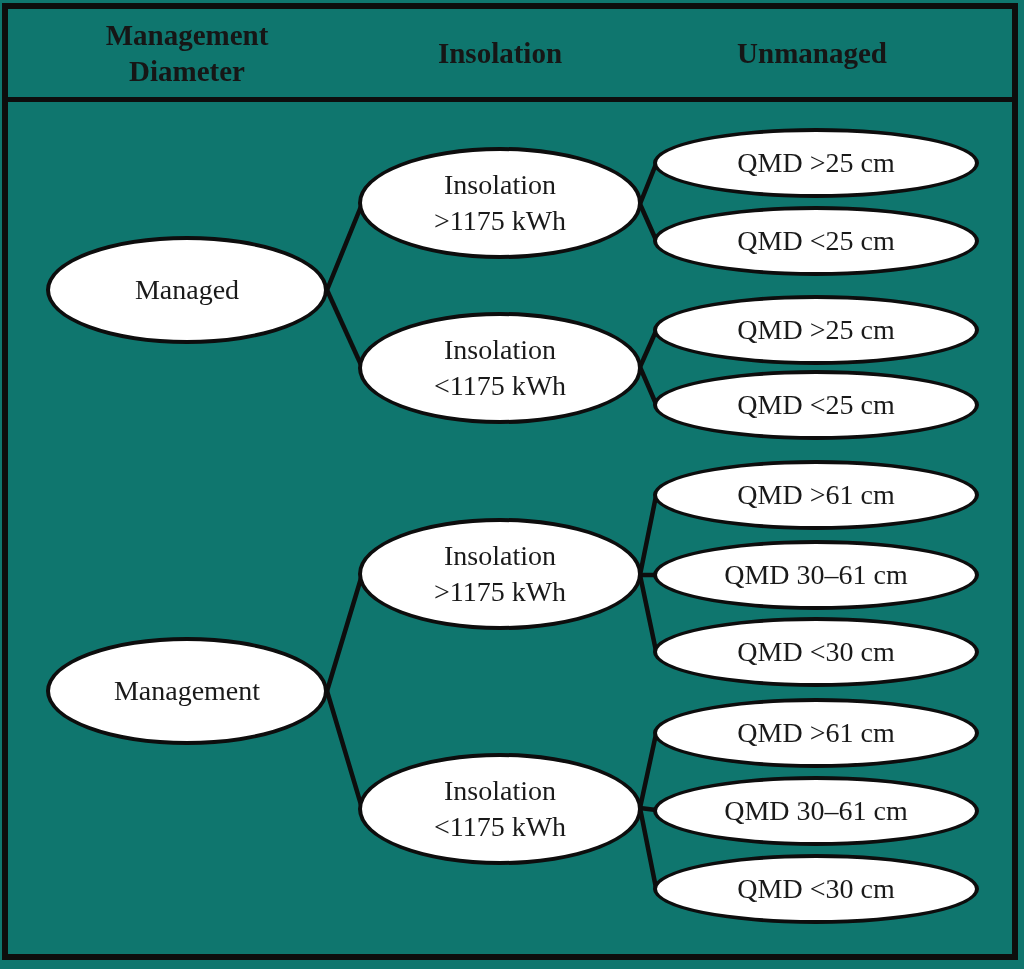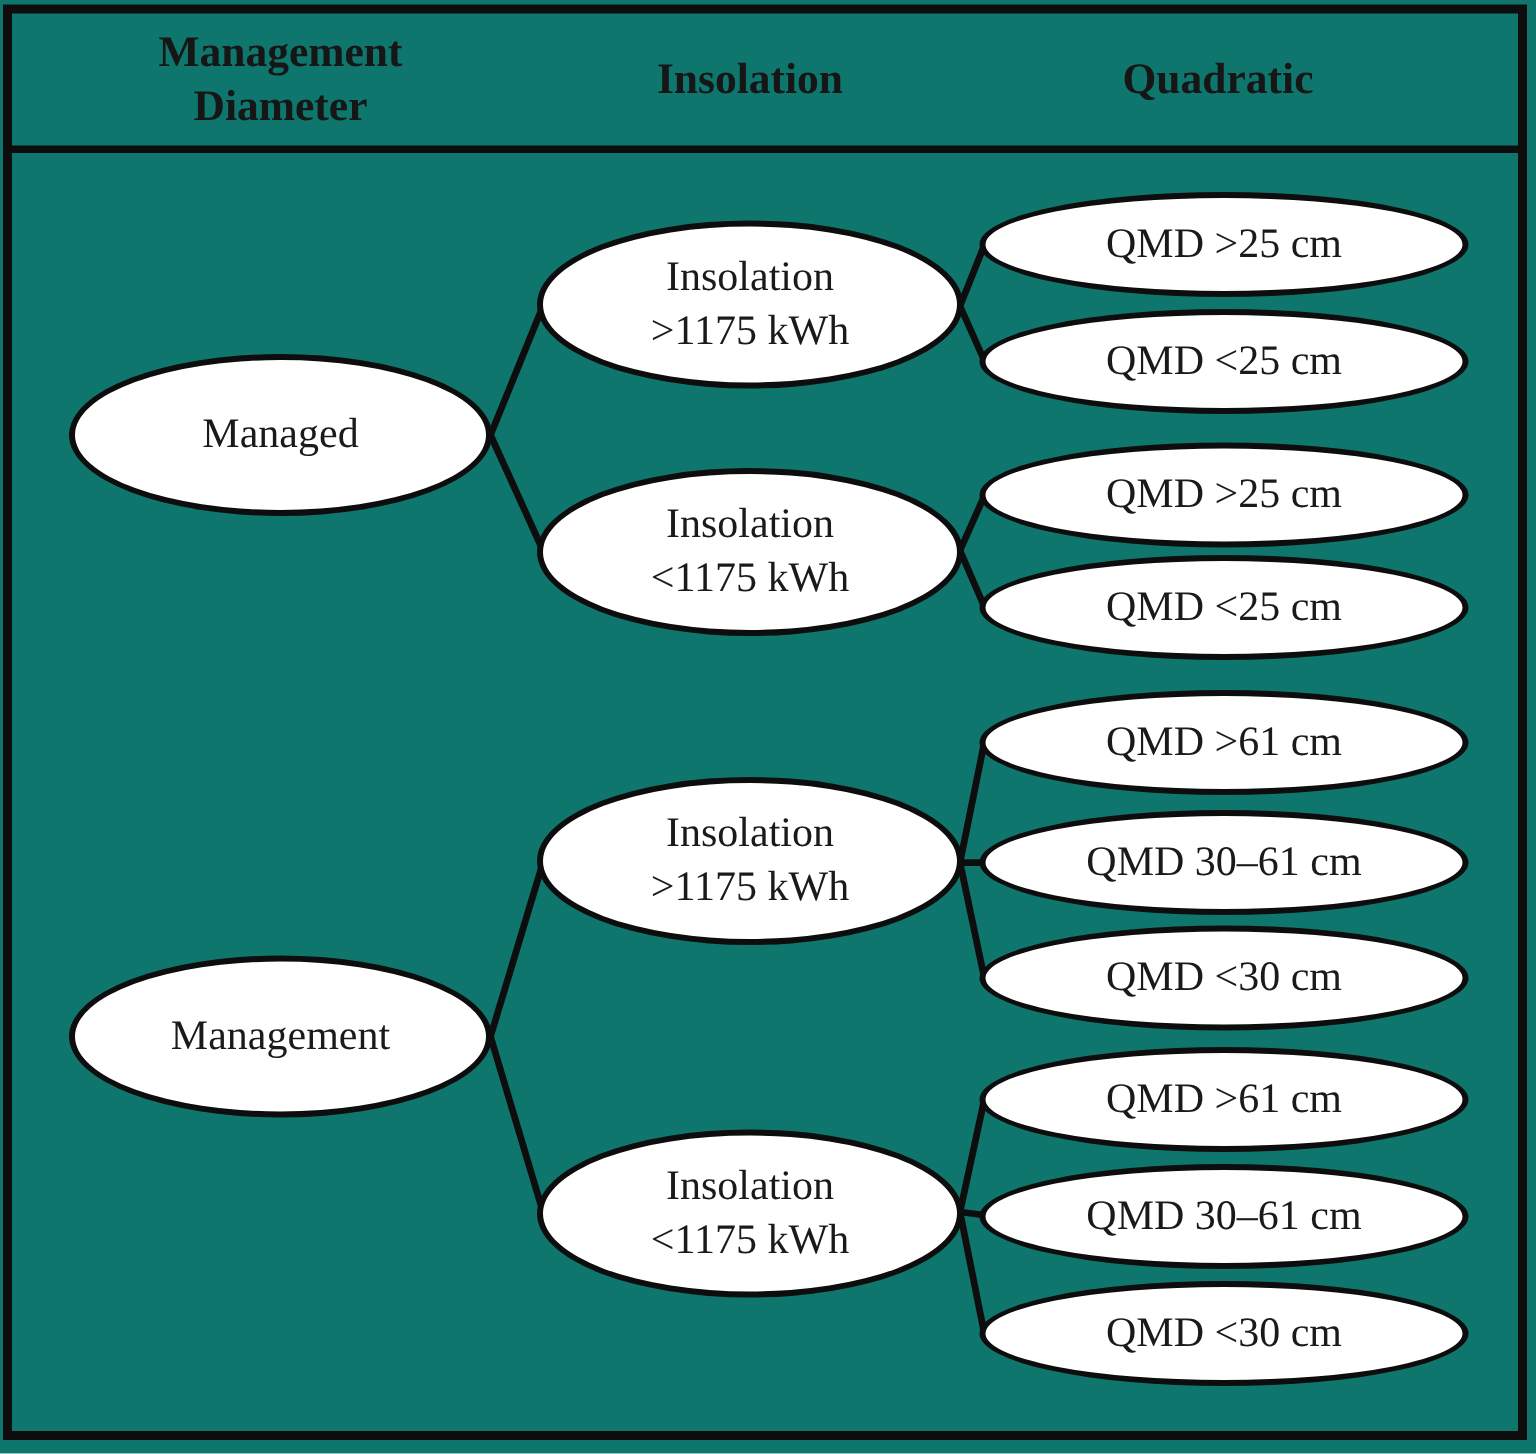--- a/index.html
+++ b/index.html
@@ -79,21 +79,21 @@
   <div class="header-divider"></div>
 
   <div class="hcol" style="left:37px; width:300px;">
     <div>Management</div>
     <div>Diameter</div>
   </div>
   <div class="hcol" style="left:350px; width:300px;">
     <div>Insolation</div>
   </div>
   <div class="hcol" style="left:637px; width:350px;">
-    <div>Quadratic</div>
+    <div>Unmanaged</div>
   </div>
 
   <svg class="links" viewBox="0 0 1024 969" xmlns="http://www.w3.org/2000/svg">
     <g stroke="#0d0d0d" stroke-width="4.5" stroke-linecap="round">
 
       <line x1="327" y1="290" x2="362" y2="204"></line>
       <line x1="327" y1="290" x2="362" y2="367"></line>
 
       <line x1="327" y1="691" x2="362" y2="575"></line>
       <line x1="327" y1="691" x2="362" y2="808"></line>

